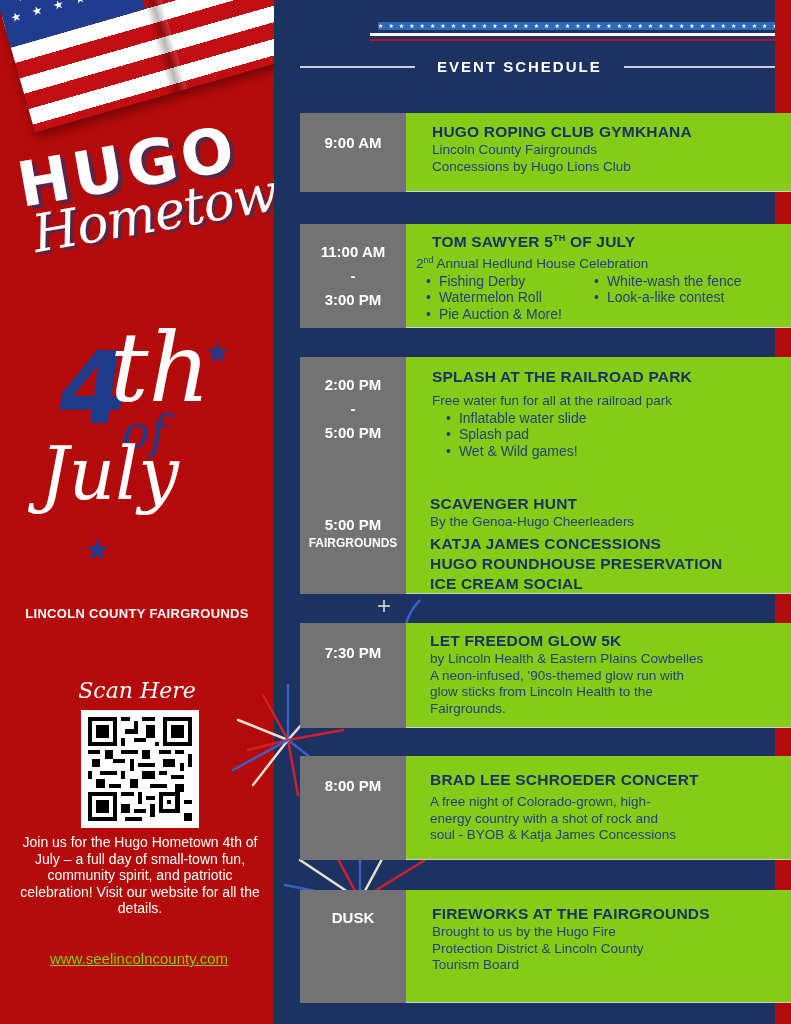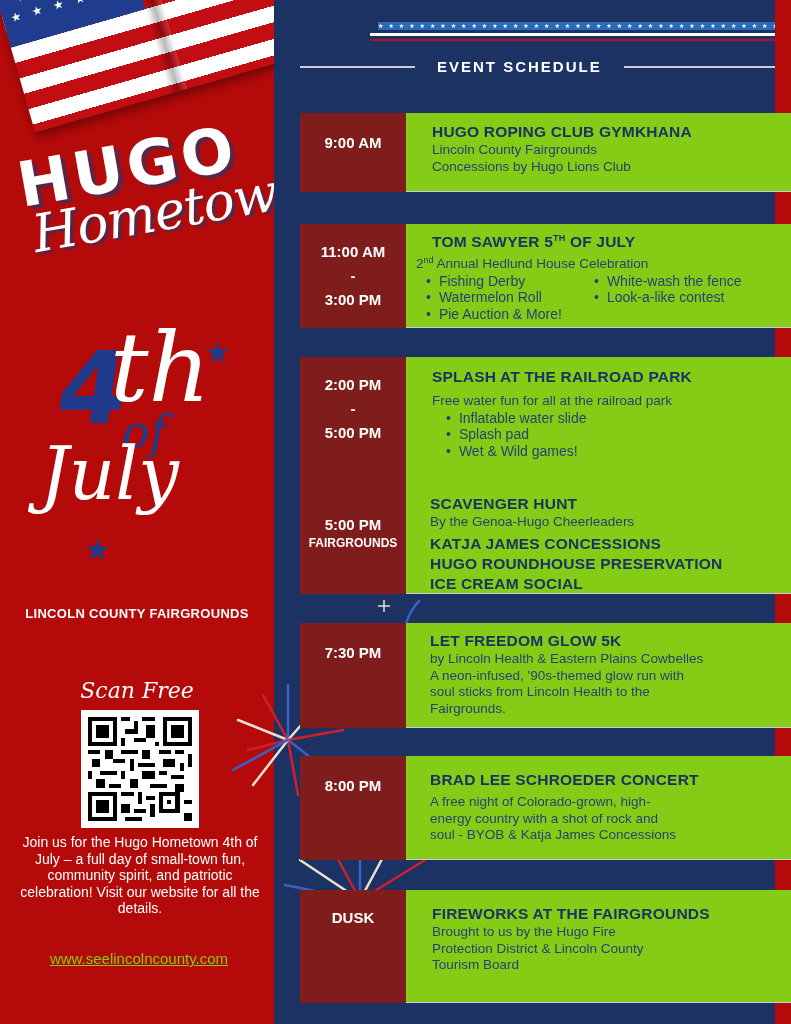--- a/index.html
+++ b/index.html
@@ -39,21 +39,21 @@
   .venue { position: absolute; left: 0; top: 606px; width: 274px; text-align: center; color: #fff; font-weight: bold; font-size: 13px; letter-spacing: 0.3px; }
   .address { position: absolute; left: 0; top: 630px; width: 274px; text-align: center; color: #fff; font-size: 16px; line-height: 20px; }
   .scan { position: absolute; left: 0; top: 678px; width: 274px; text-align: center; color: #fff; font-size: 22px; font-style: italic; font-family: "DejaVu Serif", serif; }
   .qr { position: absolute; left: 81px; top: 710px; width: 118px; height: 118px; background: #fff; padding: 7px; }
   .qr svg { width: 104px; height: 104px; display: block; }
   .blurb { position: absolute; left: 20px; top: 834px; width: 240px; text-align: center; color: #fff; font-size: 14px; line-height: 16.5px; }
   .website { position: absolute; left: 0; top: 950px; width: 278px; text-align: center; color: #84cc16; font-size: 15px; text-decoration: underline; }
 
   
   .row { position: absolute; left: 300px; width: 491px; display: flex; }
-  .time { width: 106px; background: #7f1d1d; color: #fff; font-weight: bold; font-size: 15px; text-align: center; display: flex; flex-direction: column; align-items: center; padding-top: 20px; line-height: 20px; }
+  .time { width: 106px; background: #737373; color: #fff; font-weight: bold; font-size: 15px; text-align: center; display: flex; flex-direction: column; align-items: center; padding-top: 20px; line-height: 20px; }
   .time .sub { font-size: 12px; line-height: 14px; }
   .card { flex: 1; background: #84cc16; color: #1f3566; padding: 8px 10px 8px 26px; border-bottom: 1px solid #c8cdd8; }
   .card h3 { font-size: 15.5px; font-weight: bold; letter-spacing: 0.2px; color: #1c3262; line-height: 20px; }
   .card p { font-size: 13.5px; line-height: 16.5px; color: #2b4073; }
   .card ul { list-style: none; font-size: 14px; line-height: 16.5px; color: #2b4073; }
   .card li::before { content: "\2022"; margin-right: 8px; }
   .two-col { display: grid; grid-template-columns: 168px 1fr; padding-left: 10px; }
   .one-col { padding-left: 14px; }
   sup { font-size: 9px; line-height: 0; }
 
@@ -81,21 +81,21 @@
   <div class="hugo">HUGO</div>
   <div class="hometown">Hometown</div>
   <div class="fourth-num">4</div>
   <div class="fourth-th">th</div>
   <div class="of">of</div>
   <div class="july">July</div>
   <div class="deco-star" style="left:204px;top:338px">★</div>
   <div class="deco-star" style="left:84px;top:535px">★</div>
 
   <div class="venue">LINCOLN COUNTY FAIRGROUNDS</div>
-  <div class="scan">Scan Free</div>
+  <div class="scan">Scan Here</div>
   <div class="qr">
     <svg viewBox="0 0 25 25" shape-rendering="crispEdges">
       <rect width="25" height="25" fill="#fff"></rect>
       <g fill="#000">
         <rect x="0" y="0" width="7" height="7"></rect>
           <rect x="1" y="1" width="5" height="5" fill="#fff"></rect>
           <rect x="2" y="2" width="3" height="3"></rect>
         <rect x="18" y="0" width="7" height="7"></rect>
           <rect x="19" y="1" width="5" height="5" fill="#fff"></rect>
           <rect x="20" y="2" width="3" height="3"></rect>
@@ -256,21 +256,21 @@
 </div>
 
 <div class="row" style="top:623px;height:105px">
   <div class="time" style="padding-top:20px">
       <span>7:30 PM</span>
     </div>
   <div class="card" style="padding-left:24px;padding-top:8px">
     <h3>LET FREEDOM GLOW 5K</h3>
     <p>by Lincoln Health &amp; Eastern Plains Cowbelles</p>
     <p>A neon-infused, '90s-themed glow run with</p>
-    <p>soul sticks from Lincoln Health to the</p>
+    <p>glow sticks from Lincoln Health to the</p>
     <p>Fairgrounds.</p>
   </div>
 </div>
 
 <div class="row" style="top:756px;height:104px">
   <div class="time" style="padding-top:20px">
       <span>8:00 PM</span>
     </div>
   <div class="card" style="padding-left:24px;padding-top:14px">
     <h3>BRAD LEE SCHROEDER CONCERT</h3>

